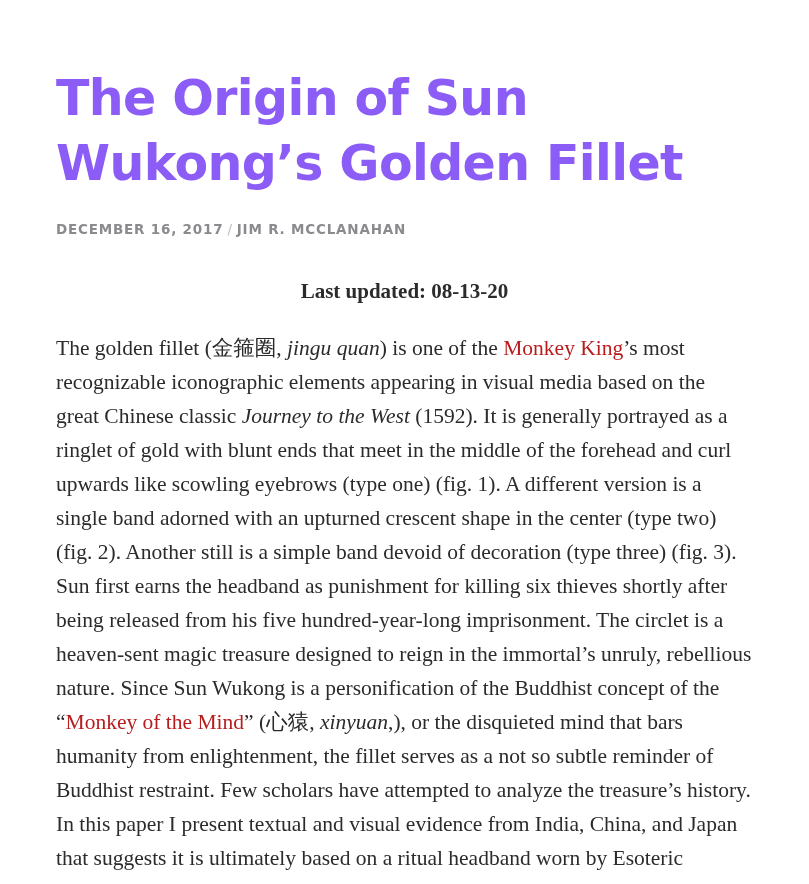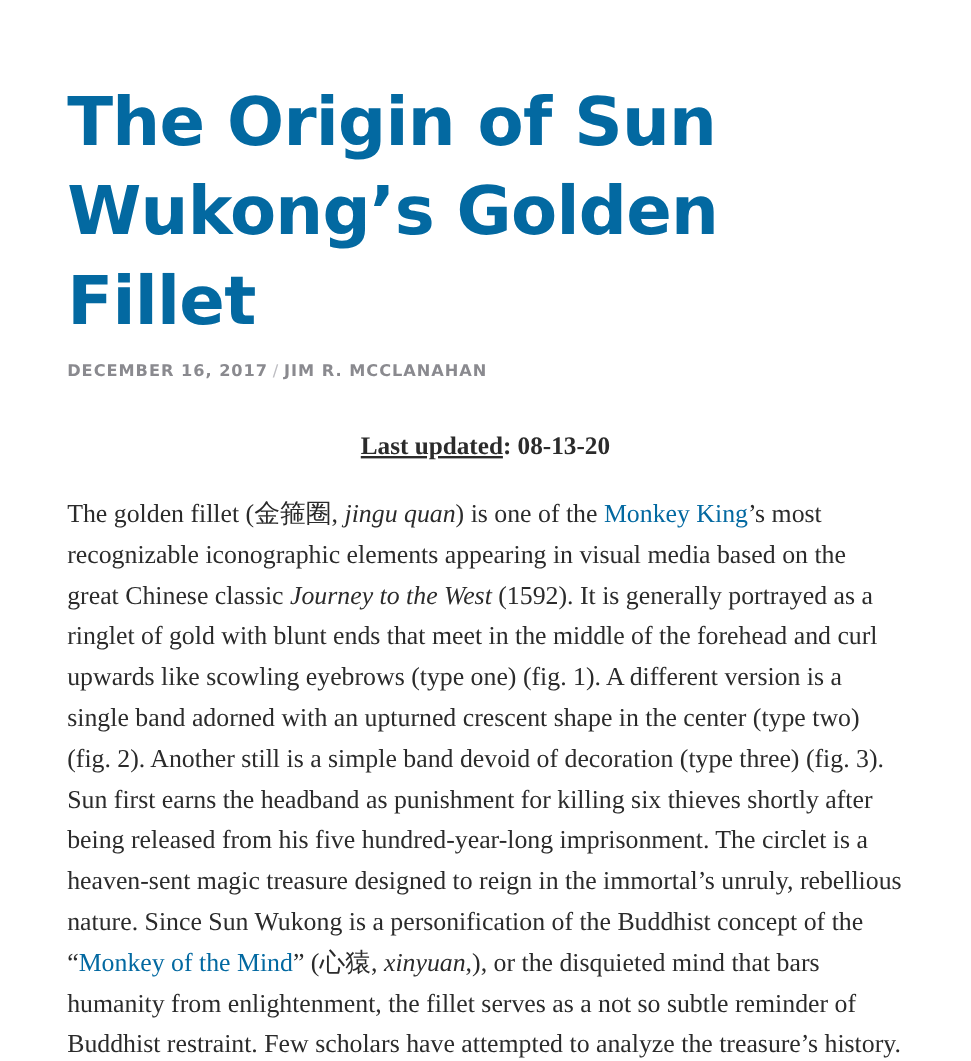--- a/index.html
+++ b/index.html
@@ -15,29 +15,29 @@
     -webkit-font-smoothing: antialiased;
   }
   .page {
     width: 809px;
     box-sizing: border-box;
     padding: 56px 56px 0 56px;
   }
   .article-title {
     font-family: "DejaVu Sans", sans-serif;
     font-weight: bold;
-    font-size: 56px;
+    font-size: 49px;
     line-height: 1.33;
     letter-spacing: -0.6px;
-    color: #0369a1;
+    color: #8b5cf6;
     margin: 0;
     padding-top: 10px;
   }
   .article-meta {
-    margin-top: 12px;
+    margin-top: 25px;
     font-family: "DejaVu Sans", sans-serif;
     font-size: 13.5px;
     letter-spacing: 0.8px;
     color: #8a8a8f;
     font-weight: bold;
   }
   .article-meta .sep {
     color: #bdbdc2;
     font-weight: normal;
     padding: 0 4px;
@@ -47,31 +47,30 @@
   }
   .last-updated-line {
     margin-top: 42px;
     text-align: center;
     font-family: "Liberation Serif", serif;
     font-size: 21px;
     font-weight: bold;
     color: #2b2b2b;
   }
   .last-updated-line .ul {
-    text-decoration: underline;
   }
   .body-text {
     margin-top: 28px;
     font-size: 21.5px;
     line-height: 1.58;
     color: #2b2b2b;
     text-align: left;
   }
   .body-text a {
-    color: #0369a1;
+    color: #b91c1c;
     text-decoration: none;
   }
   .body-text i {
   }
 </style>
 </head>
 <body>
 
 <div class="page">
 

